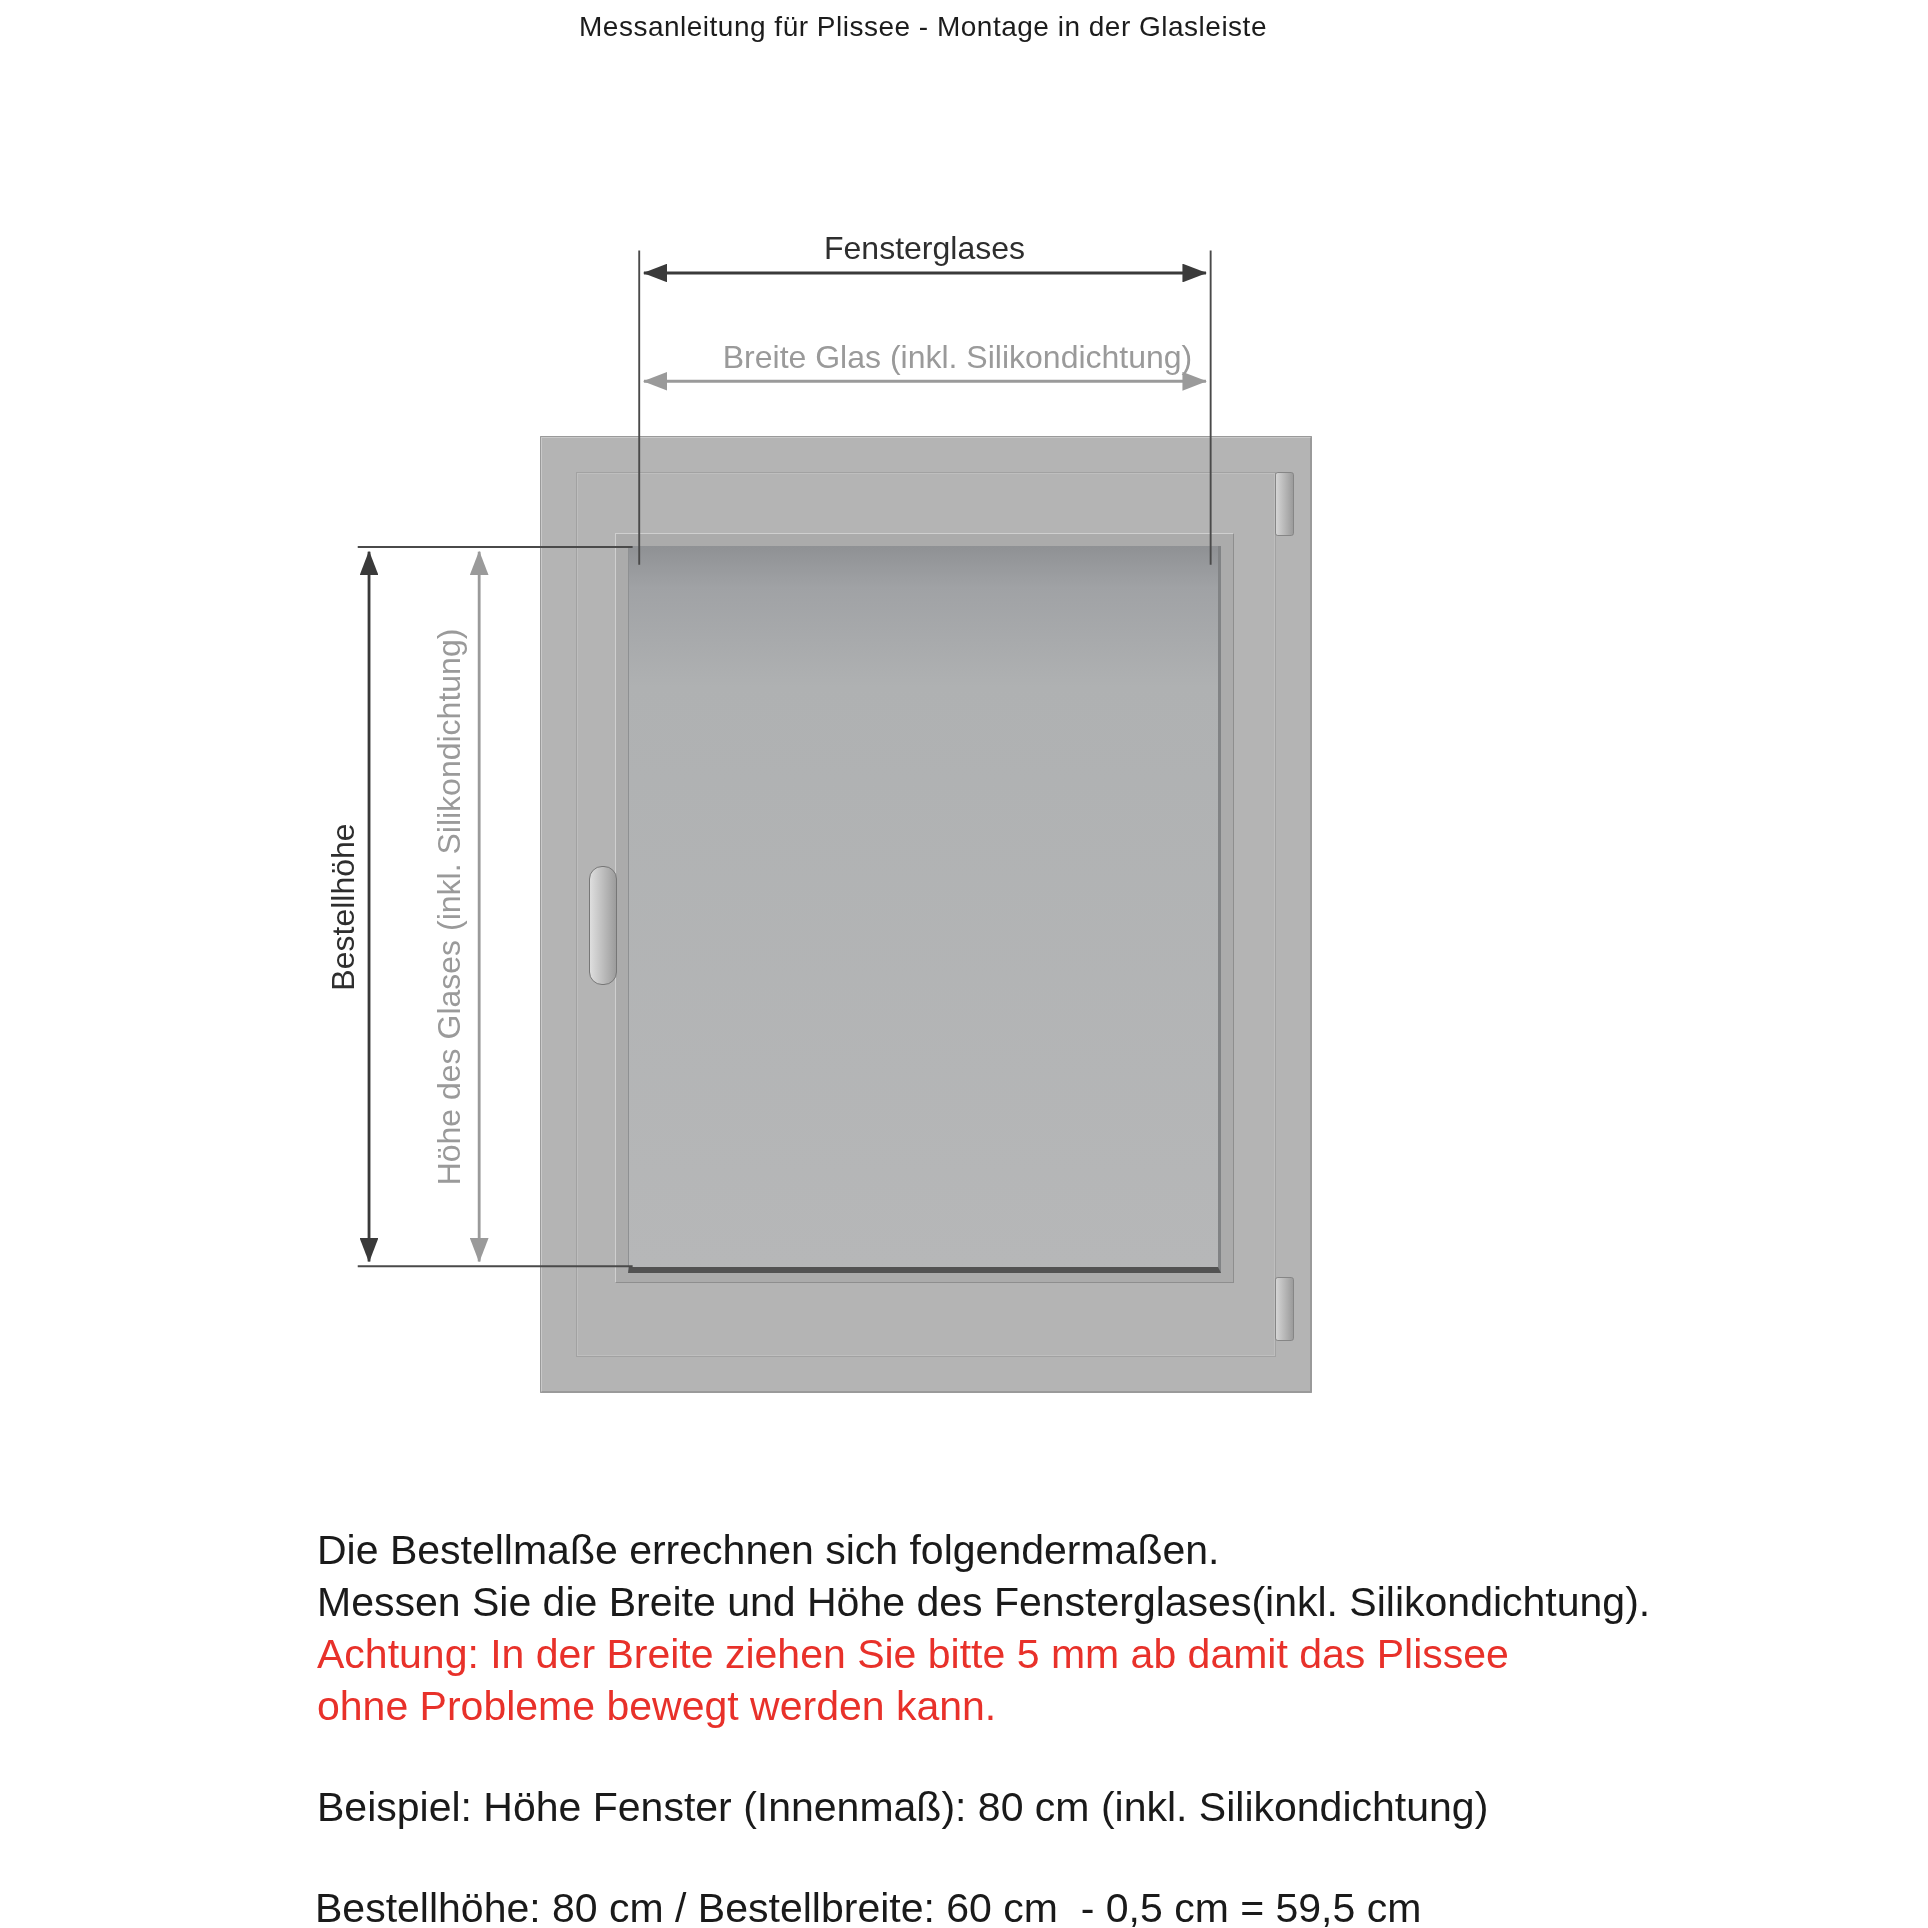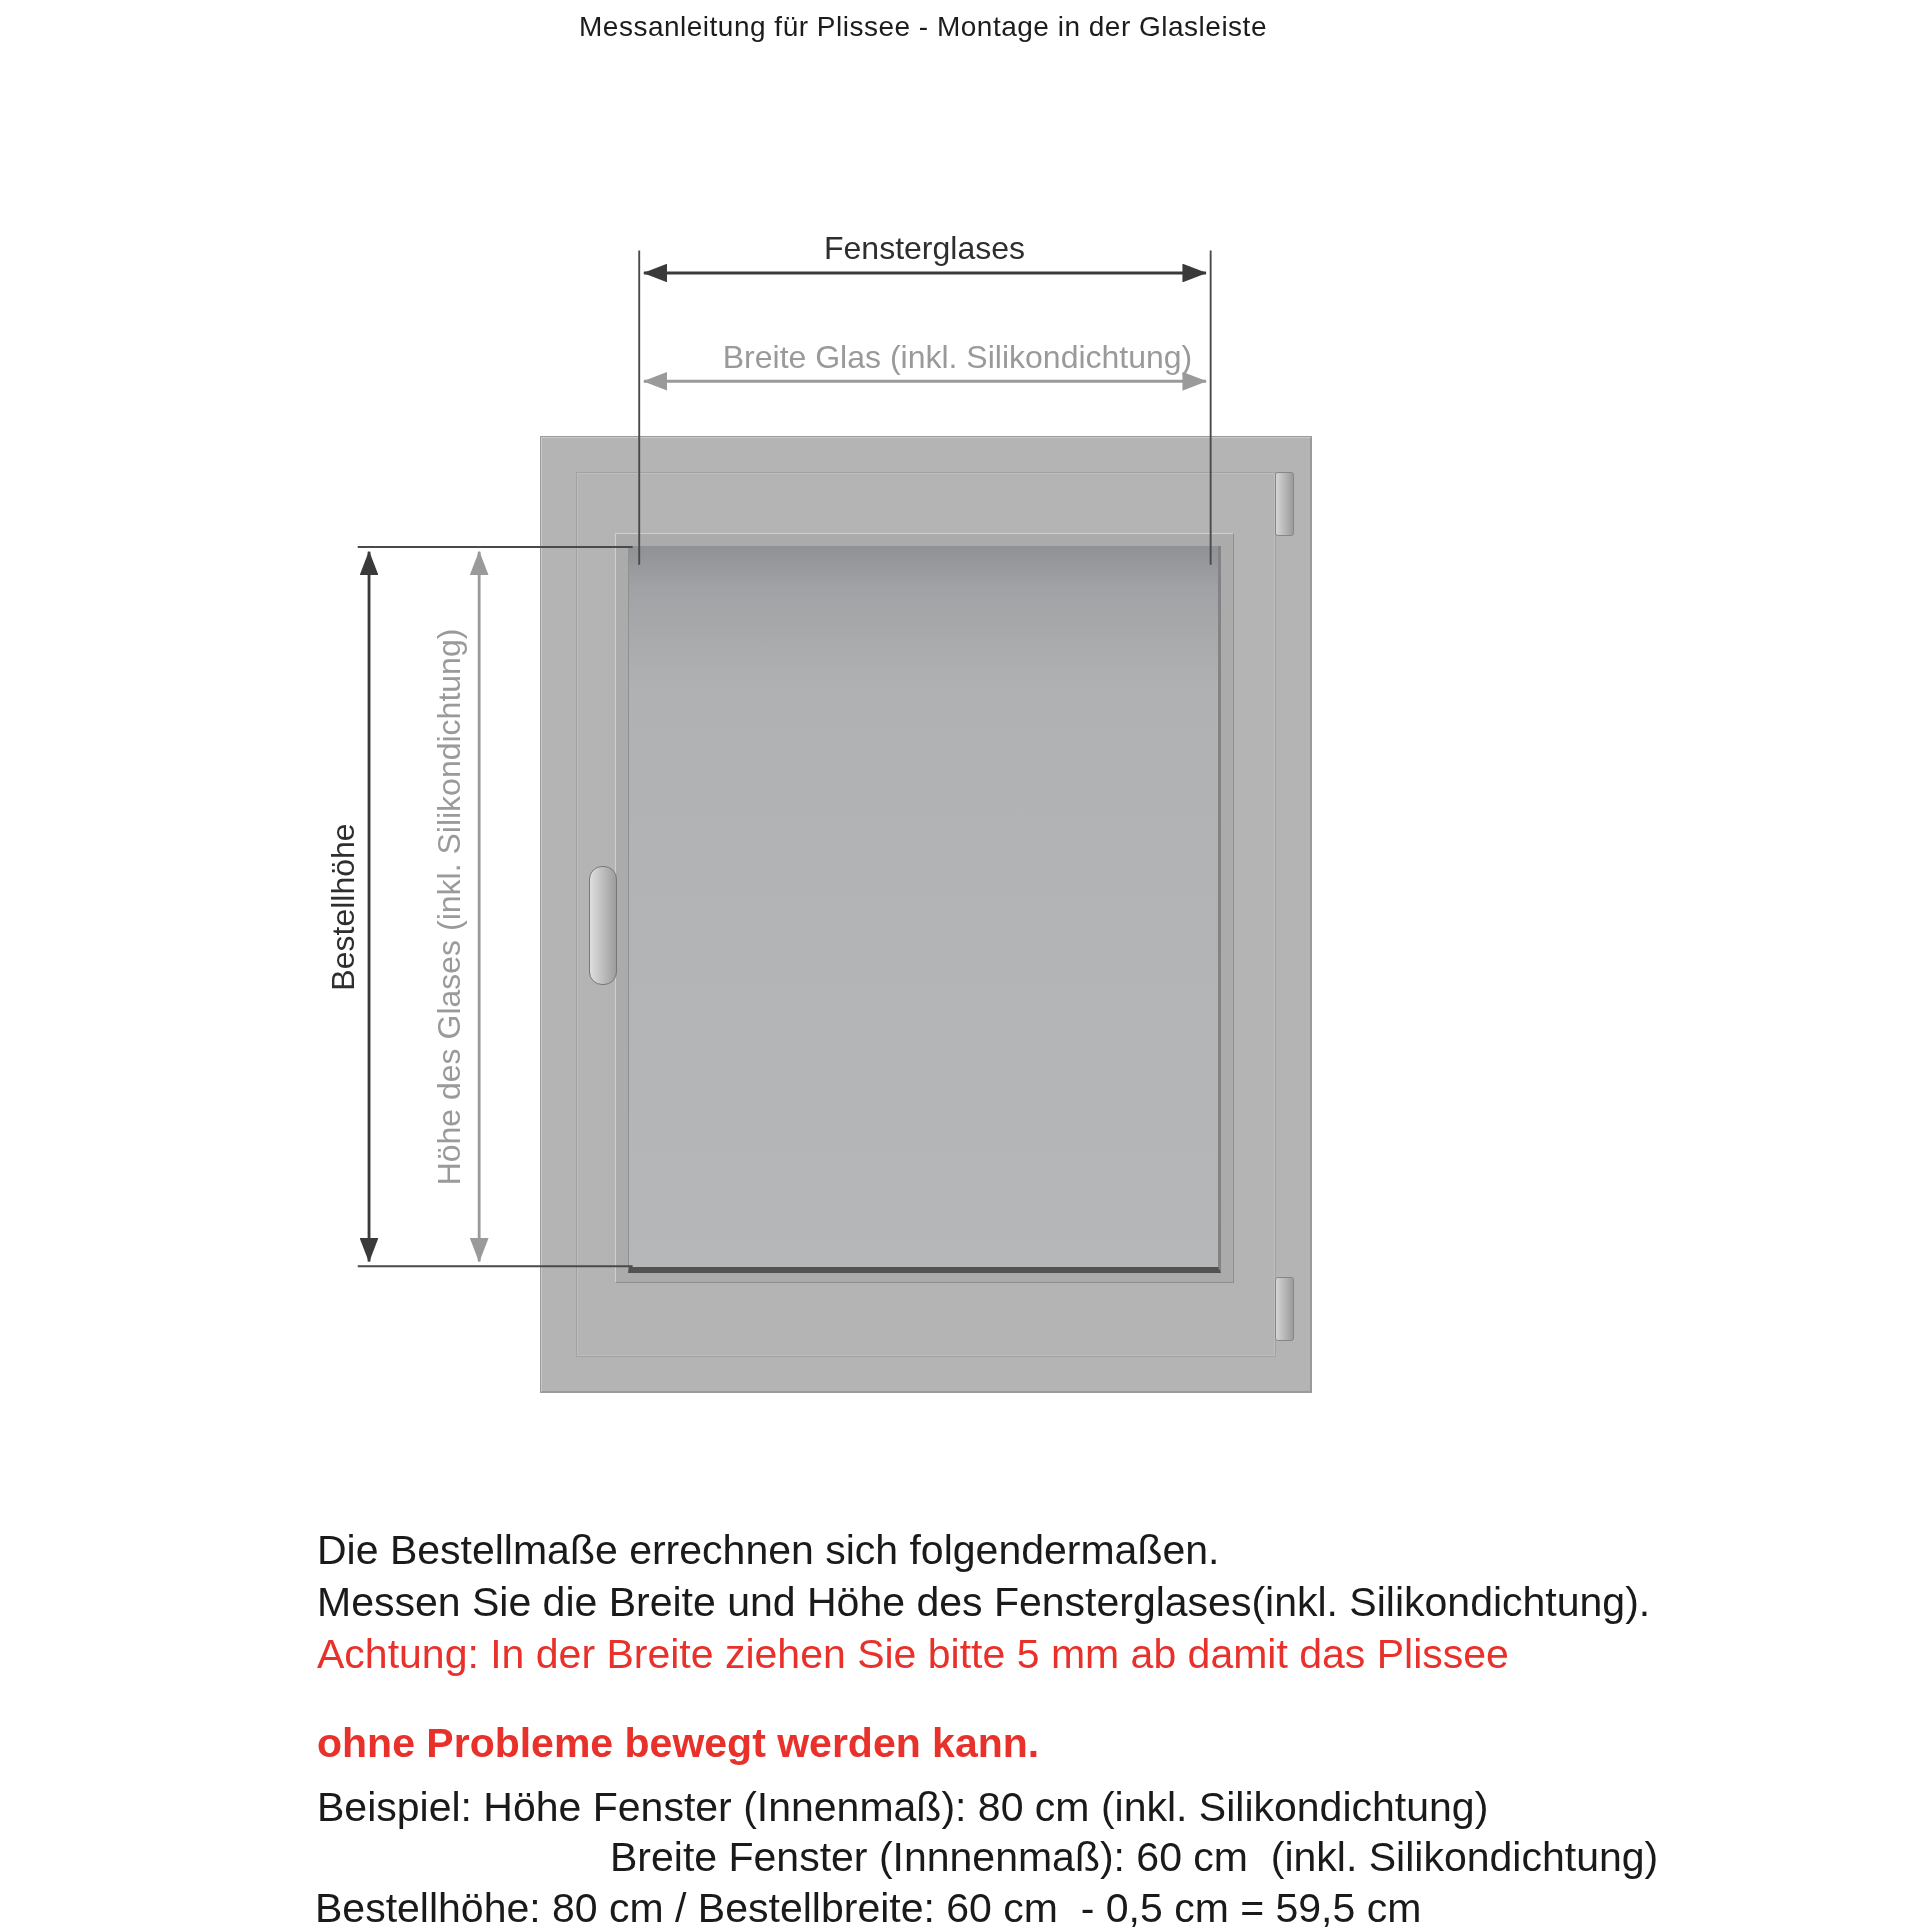--- a/index.html
+++ b/index.html
@@ -85,20 +85,19 @@
   </svg>
 
   <div class="dim-label" style="left:736px;top:230px;width:377px;">Fensterglases</div>
   <div class="dim-label gray" style="left:642px;top:339px;width:565px;padding-left:33px;">Breite Glas (inkl. Silikondichtung)</div>
   <div class="dim-label rot" style="left:203px;top:888px;width:282px;height:38px;">Bestellhöhe</div>
   <div class="dim-label gray rot" style="left:158px;top:888px;width:584px;height:38px;">Höhe des Glases (inkl. Silikondichtung)</div>
 
   <div class="copy" style="left:317px;top:1577px;">Messen Sie die Breite und Höhe des Fensterglases(inkl. Silikondichtung).</div>
   <div class="copy" style="left:317px;top:1525px;">Die Bestellmaße errechnen sich folgendermaßen.</div>
   <div class="copy warn" style="left:317px;top:1629px;">Achtung: In der Breite ziehen Sie bitte 5 mm ab damit das Plissee</div>
-  <div class="copy warn" style="left:317px;top:1718px;font-weight:bold;">ohne Probleme bewegt werden kann.</div>
+  <div class="copy warn" style="left:317px;top:1681px;">ohne Probleme bewegt werden kann.</div>
 
   <div class="copy" style="left:317px;top:1782px;">Beispiel: Höhe Fenster (Innenmaß): 80 cm (inkl. Silikondichtung)</div>
-  <div class="copy" style="left:610px;top:1832px;">Breite Fenster (Innnenmaß): 60 cm  (inkl. Silikondichtung)</div>
   <div class="copy" style="left:315px;top:1883px;">Bestellhöhe: 80 cm / Bestellbreite: 60 cm  - 0,5 cm = 59,5 cm</div>
 
 </div>
 
 
 </body></html>

